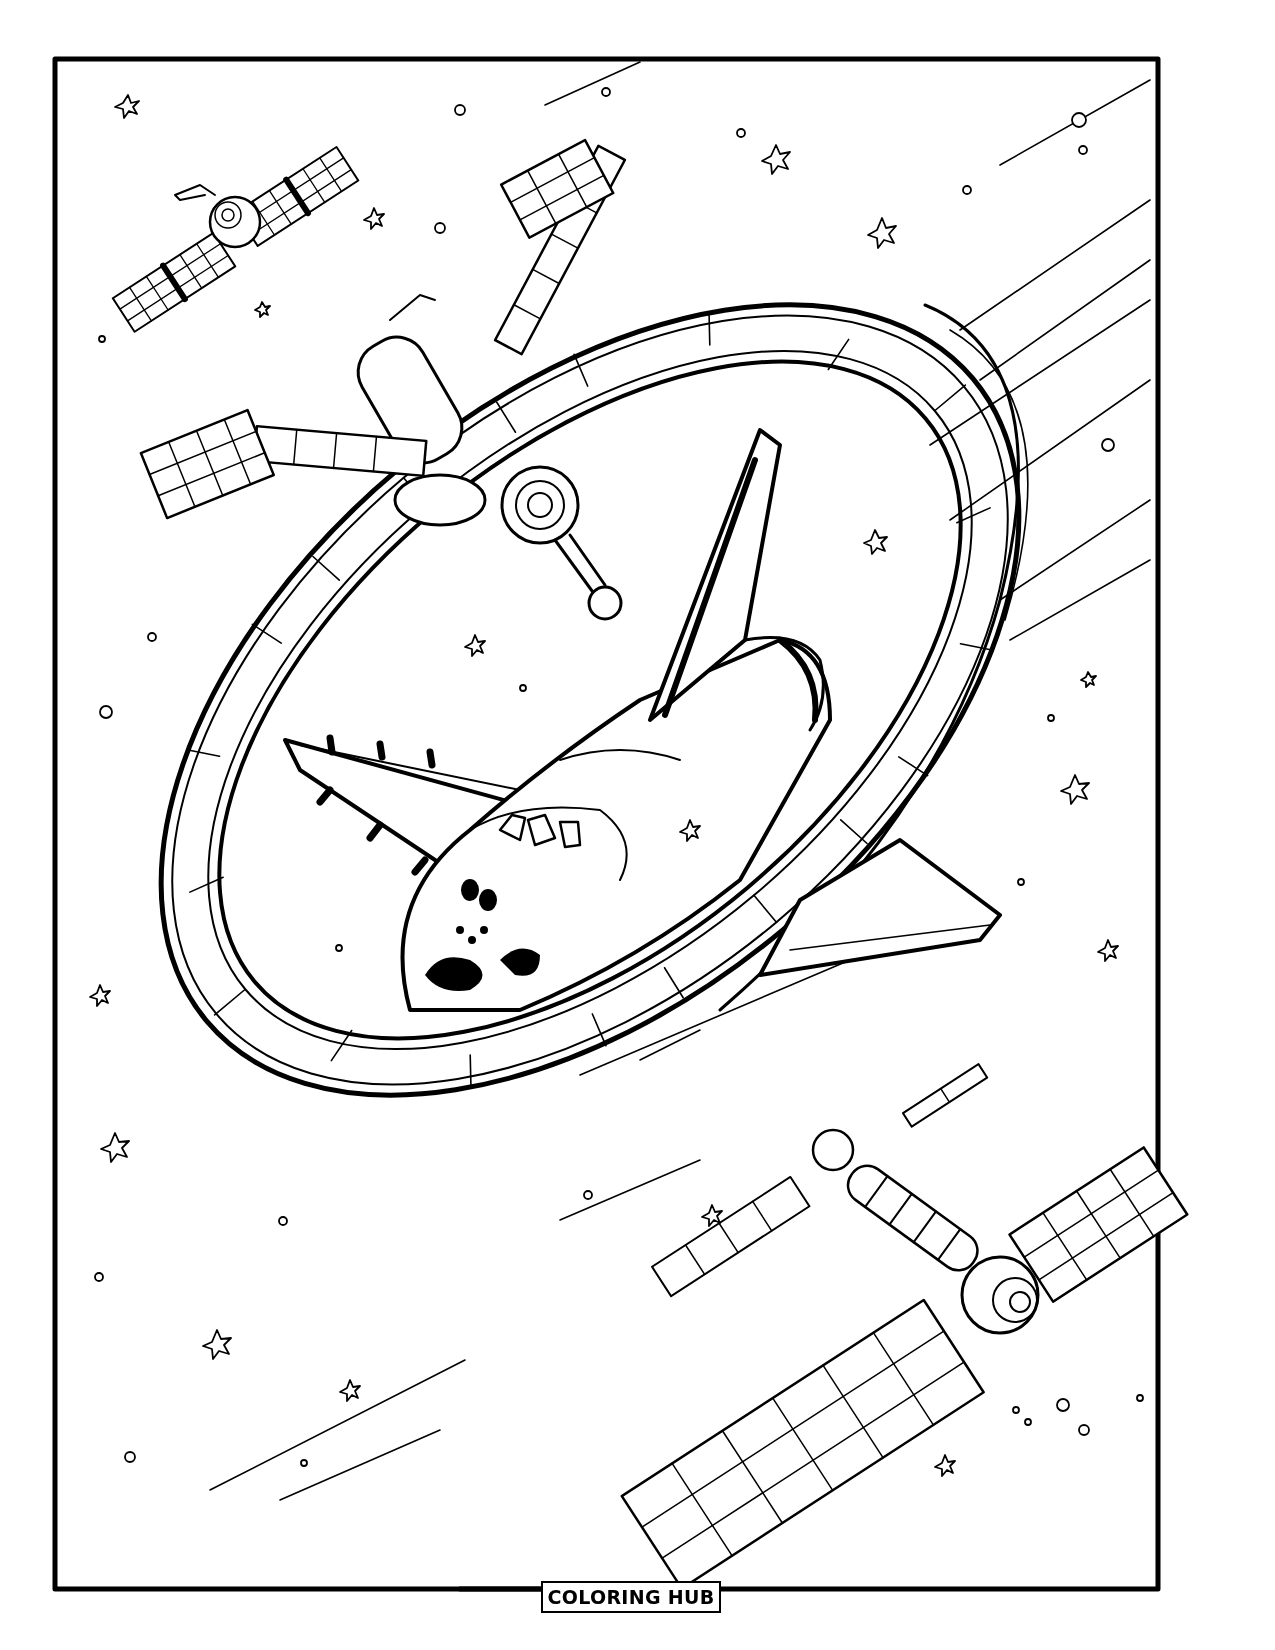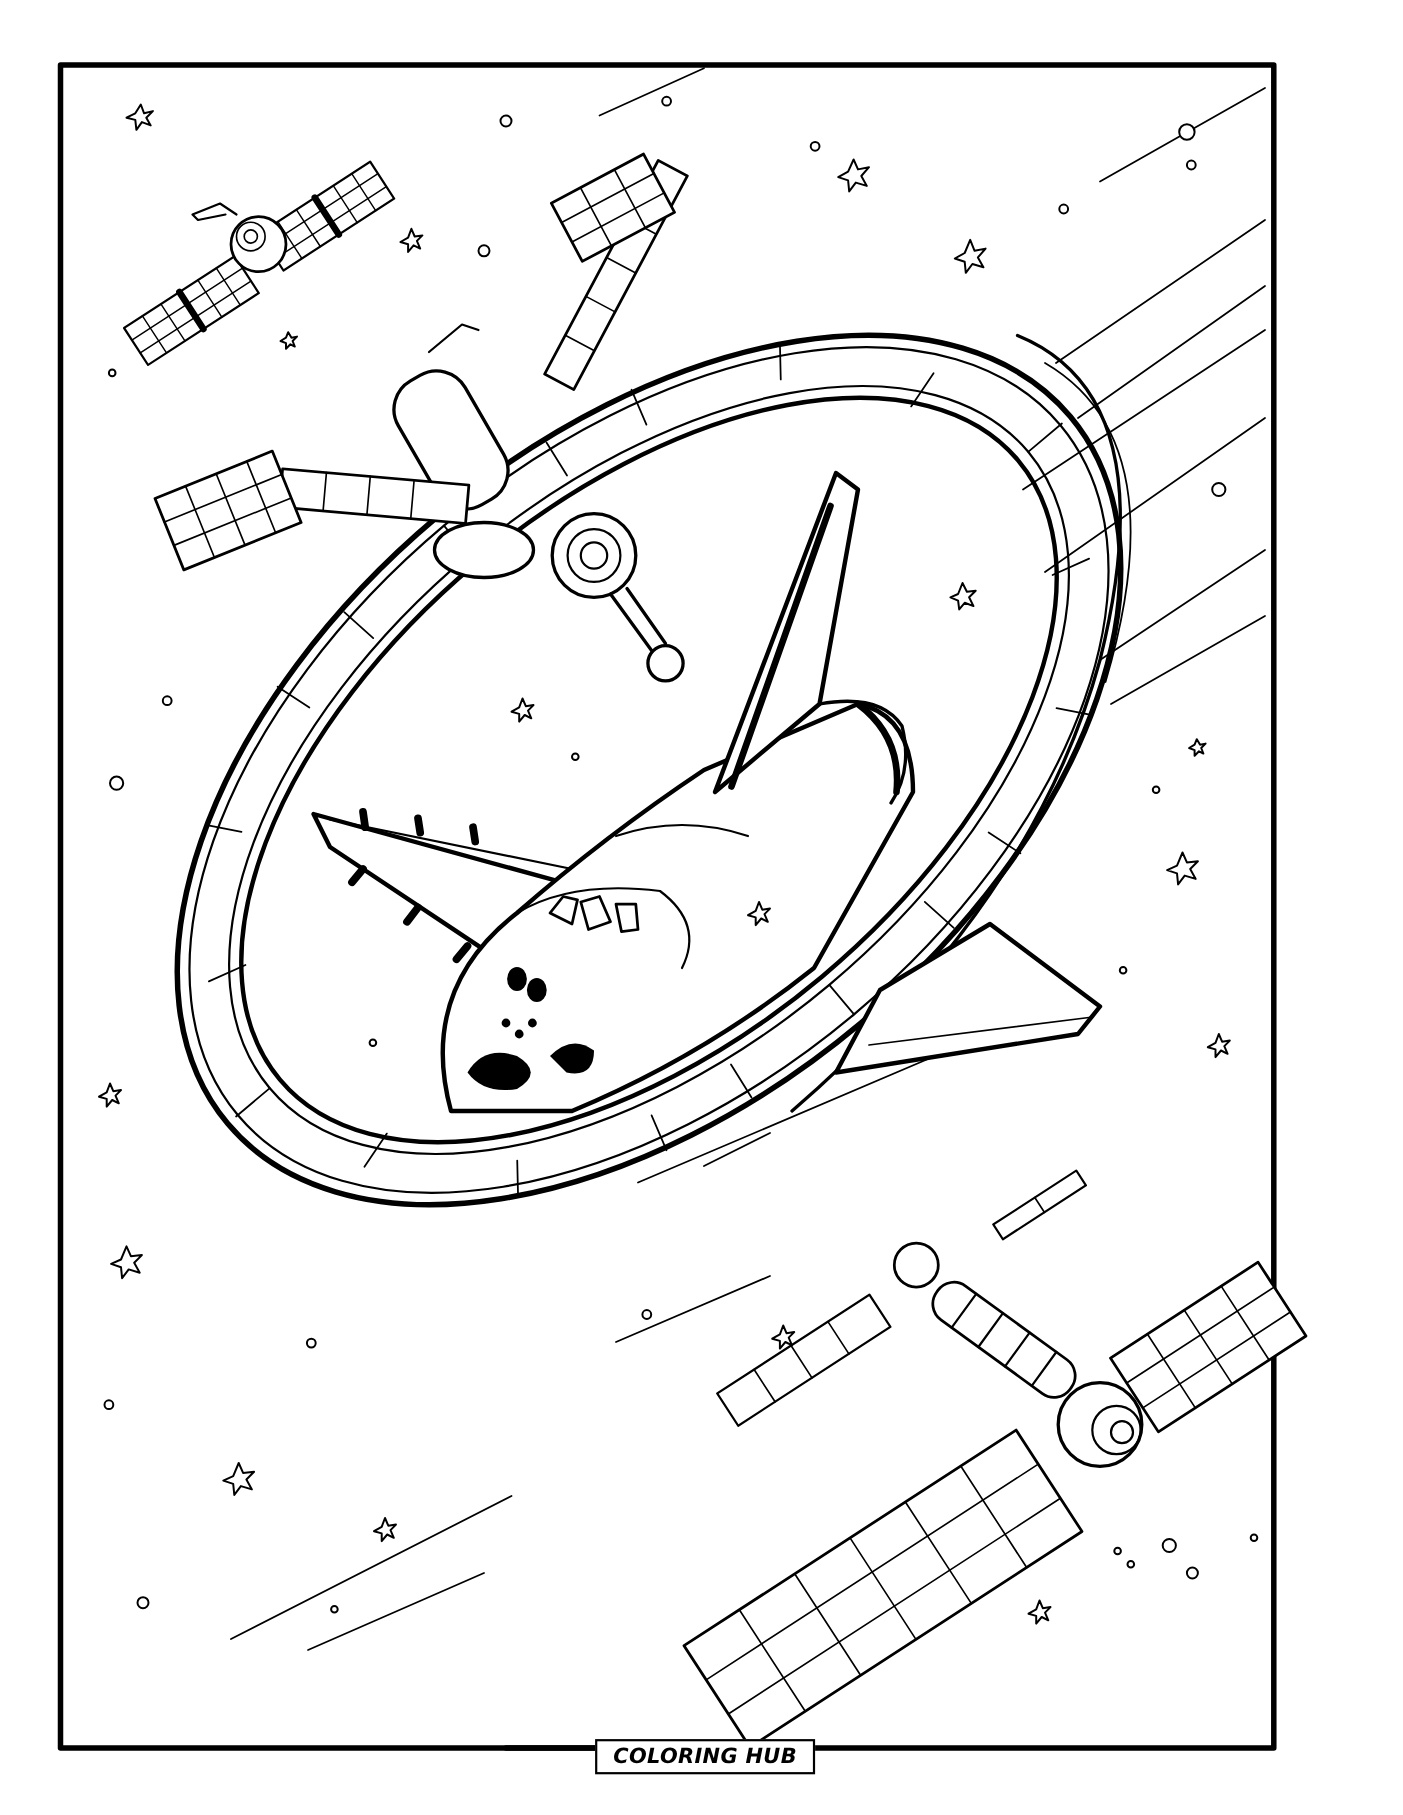--- a/index.html
+++ b/index.html
@@ -1,21 +1,21 @@
 <!DOCTYPE html>
 <html><head>
 <meta charset="utf-8">
 <style>
   html, body { margin: 0; padding: 0; background: #ffffff; }
   body { width: 1275px; height: 1650px; position: relative; overflow: hidden; font-family: "DejaVu Sans", sans-serif; }
   #art { position: absolute; left: 0; top: 0; width: 1275px; height: 1650px; }
   .logo-box {
-    position: absolute; left: 541px; top: 1581px; width: 200px; height: 32px;
+    position: absolute; left: 541px; top: 1581px; width: 180px; height: 32px;
     background: #fff; border: 2px solid #000; box-sizing: border-box;
-    display: flex; align-items: center; justify-content: center; font-style: italic;
+    display: flex; align-items: center; justify-content: center;
   }
   .logo-text {
     font-family: "DejaVu Sans", sans-serif; font-weight: bold; font-size: 19px;
     color: #000; letter-spacing: 0.3px;
   }
 </style>
 </head>
 <body>
 
 <svg id="art" viewBox="0 0 1275 1650" xmlns="http://www.w3.org/2000/svg" fill="none" stroke="#000" stroke-linejoin="round" stroke-linecap="round">

